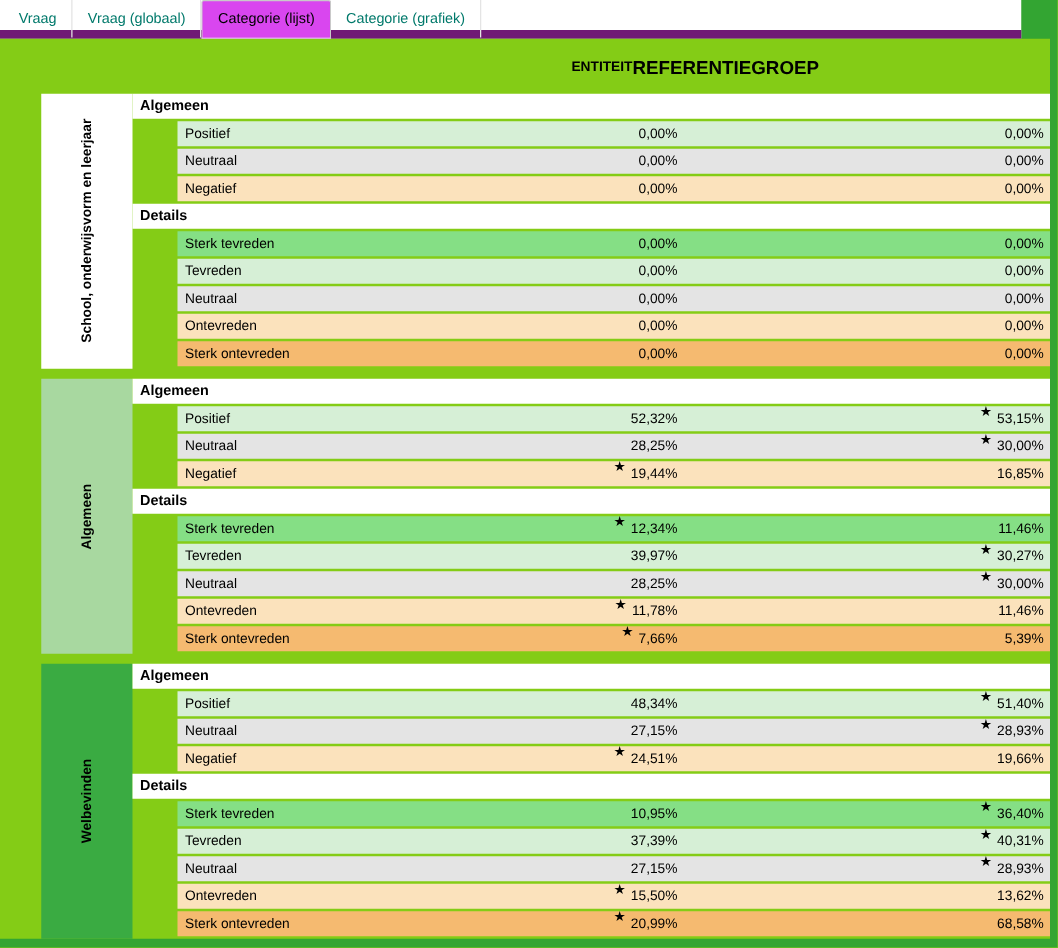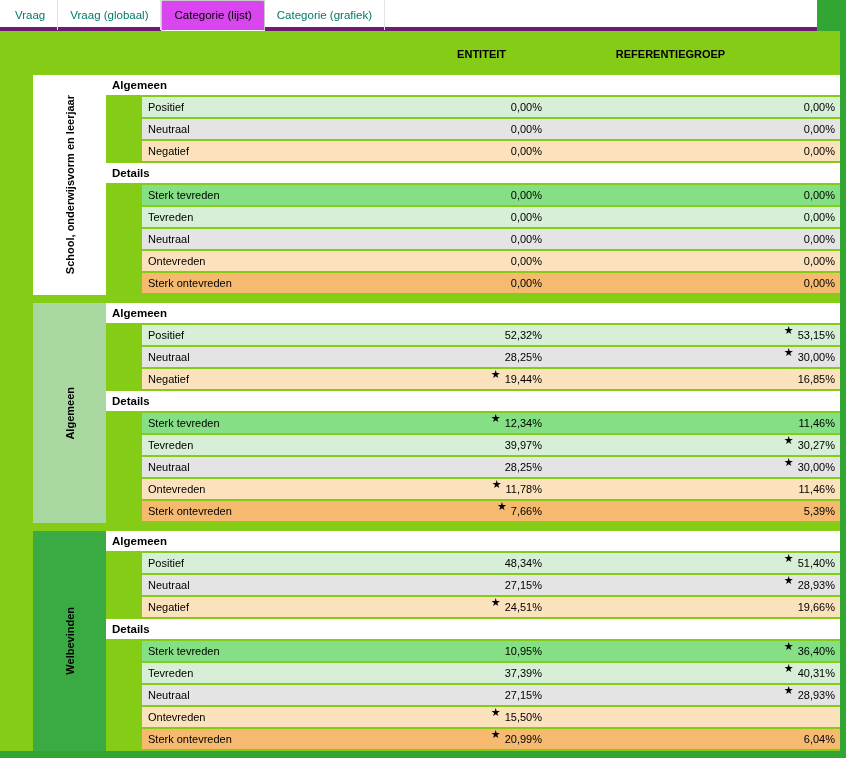--- a/index.html
+++ b/index.html
@@ -10,21 +10,21 @@
     font-size: 11px;
     color: #000;
     overflow: hidden;
   }
 
   
   .tabbar {
     width: 817px;
     height: 31px;
     background: #fff;
-    border-bottom: 4px solid #701a75;
+    border-bottom: 7px solid #701a75;
     display: flex;
     align-items: flex-start;
     padding-left: 3px;
   }
   .tab {
     height: 30px;
     line-height: 30px;
     padding: 0 12px;
     color: #00796b;
     font-size: 11.5px;
@@ -46,21 +46,21 @@
   
   .content {
     width: 840px;
     background: #84cc16;
     padding-top: 8px;
     padding-left: 28px;
   }
   .colheads { display: flex; height: 30px; align-items: center; margin-bottom: 6px; }
   .colheads .spacer { width: 328px; }
   .colheads .h1 { width: 150px; text-align: right; font-weight: bold; font-size: 11px; }
-  .colheads .h2 { flex: 1; text-align: center; font-weight: bold; font-size: 11px; padding-right: 5px; }
+  .colheads .h2 { flex: 1; text-align: left; font-weight: bold; font-size: 15px; padding-right: 5px; }
 
   .section { display: flex; margin-bottom: 8px; }
   .label-cell {
     flex: 0 0 73px;
     margin-left: 5px;
     display: flex;
     align-items: center;
     justify-content: center;
     overflow: hidden;
   }
@@ -340,27 +340,30 @@
               <span class="star">★</span>
               <span class="num">28,93%</span>
             </div>
           </div>
           <div class="data-row" style="background: rgb(251, 226, 188);">
             <div class="row-label">Ontevreden</div>
             <div class="val v1">
               <span class="star">★</span>
               <span class="num">15,50%</span>
             </div>
+            <div class="val v2">
+              <span class="num">13,62%</span>
+            </div>
           </div>
           <div class="data-row" style="background: rgb(245, 186, 112);">
             <div class="row-label">Sterk ontevreden</div>
             <div class="val v1">
               <span class="star">★</span>
               <span class="num">20,99%</span>
             </div>
             <div class="val v2">
-              <span class="num">6,04%</span>
+              <span class="num">68,58%</span>
             </div>
           </div>
         </div>
       </div>
     </div>
 </div>
 
 </body></html>

